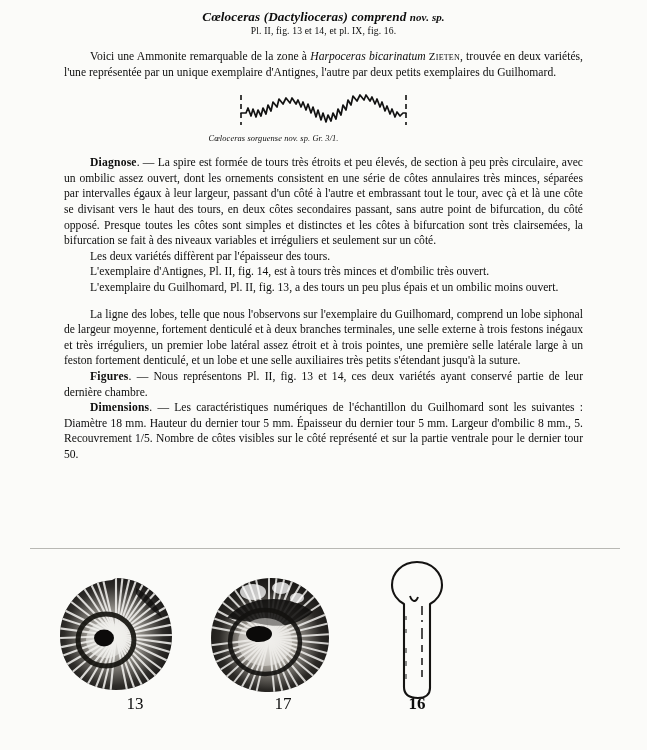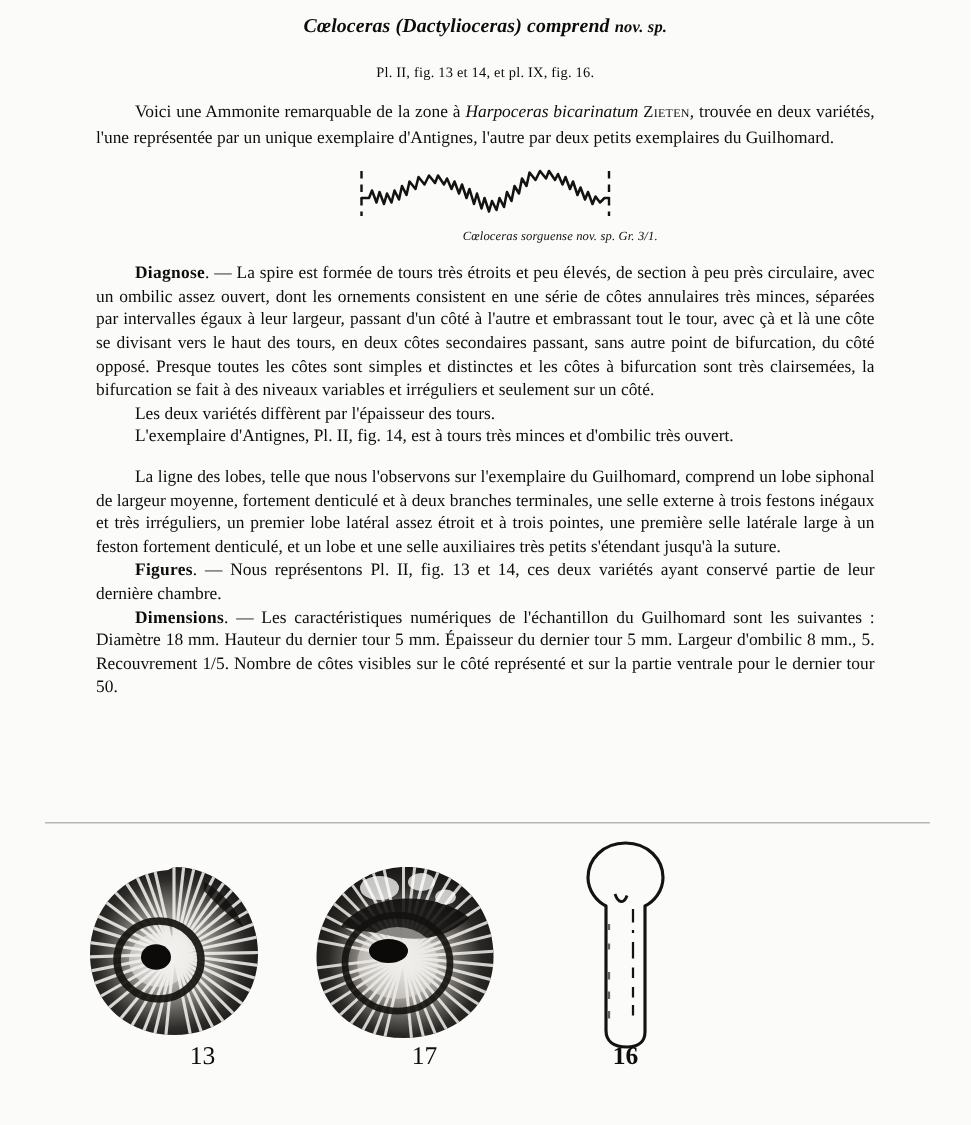--- a/index.html
+++ b/index.html
@@ -40,21 +40,21 @@
   .species-title .ital {
     font-style: italic;
   }
   .species-title .novsp {
     font-style: italic;
     font-size: 11px;
     font-weight: bold;
   }
   .plate-ref {
     font-size: 9.6px;
-    margin-top: 18px;
+    margin-top: 0;
     letter-spacing: .15px;
   }
 
   
   .body-col {
     margin: 0 auto;
     width: 519px;
     text-align: justify;
     font-size: 11.6px;
     line-height: 15.6px;
@@ -73,21 +73,21 @@
   .smallcaps {
     font-variant: small-caps;
     font-size: 11px;
     letter-spacing: .2px;
   }
 
   
   .figure-suture {
     margin: 11px auto 0;
     width: 230px;
-    text-align: right;
+    text-align: left;
   }
   .figure-suture svg { display: block; margin: 0 auto; }
   .figure-caption {
     font-size: 8.4px;
     font-style: italic;
     margin-top: 5px;
     letter-spacing: .1px;
     white-space: nowrap;
   }
 
@@ -162,20 +162,21 @@
     </div>
   </div>
 
   <div class="body-col" style="margin-top:12px;">
     <p><span class="runhead">Diagnose</span>. <span>—</span> <span>La spire est formée de tours très étroits et peu élevés, de section à peu près circulaire, avec un ombilic assez ouvert, dont les ornements consistent en une série de côtes annulaires très minces, séparées par intervalles égaux à leur largeur, passant d'un côté à l'autre et embrassant tout le tour, avec çà et là une côte se divisant vers le haut des tours, en deux côtes secondaires passant, sans autre point de bifurcation, du côté opposé. Presque toutes les côtes sont simples et distinctes et les côtes à bifurcation sont très clairsemées, la bifurcation se fait à des niveaux variables et irréguliers et seulement sur un côté.</span></p>
   </div>
 
   <div class="body-col">
     <p>Les deux variétés diffèrent par l'épaisseur des tours.</p>
     <p>L'exemplaire d'Antignes, Pl. II, fig. 14, est à tours très minces et d'ombilic très ouvert.</p>
+    <p>L'exemplaire du Guilhomard, Pl. II, fig. 13, a des tours un peu plus épais et un ombilic moins ouvert.</p>
   </div>
 
   <div class="body-col" style="margin-top:11px;">
     <p>La ligne des lobes, telle que nous l'observons sur l'exemplaire du Guilhomard, comprend un lobe siphonal de largeur moyenne, fortement denticulé et à deux branches terminales, une selle externe à trois festons inégaux et très irréguliers, un premier lobe latéral assez étroit et à trois pointes, une première selle latérale large à un feston fortement denticulé, et un lobe et une selle auxiliaires très petits s'étendant jusqu'à la suture.</p>
   </div>
 
   <div class="body-col">
     <p><span class="runhead">Figures</span>. <span>—</span> <span>Nous représentons Pl. II, fig. 13 et 14, ces deux variétés ayant conservé partie de leur dernière chambre.</span></p>
   </div>
 

